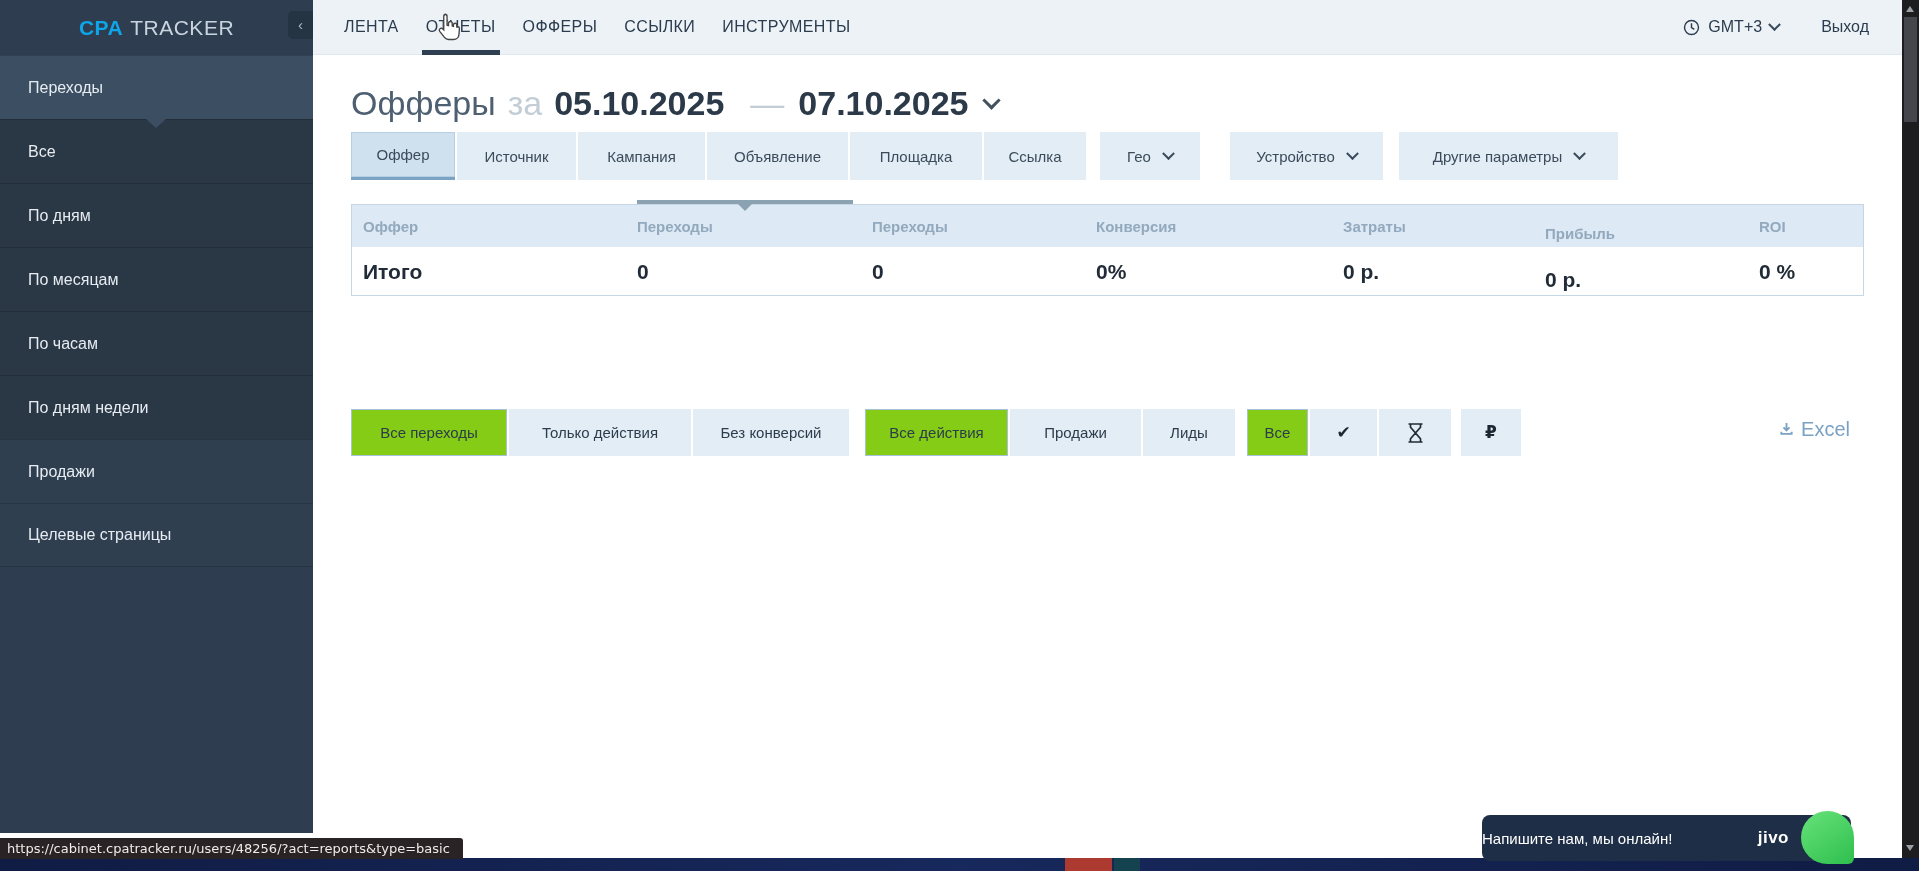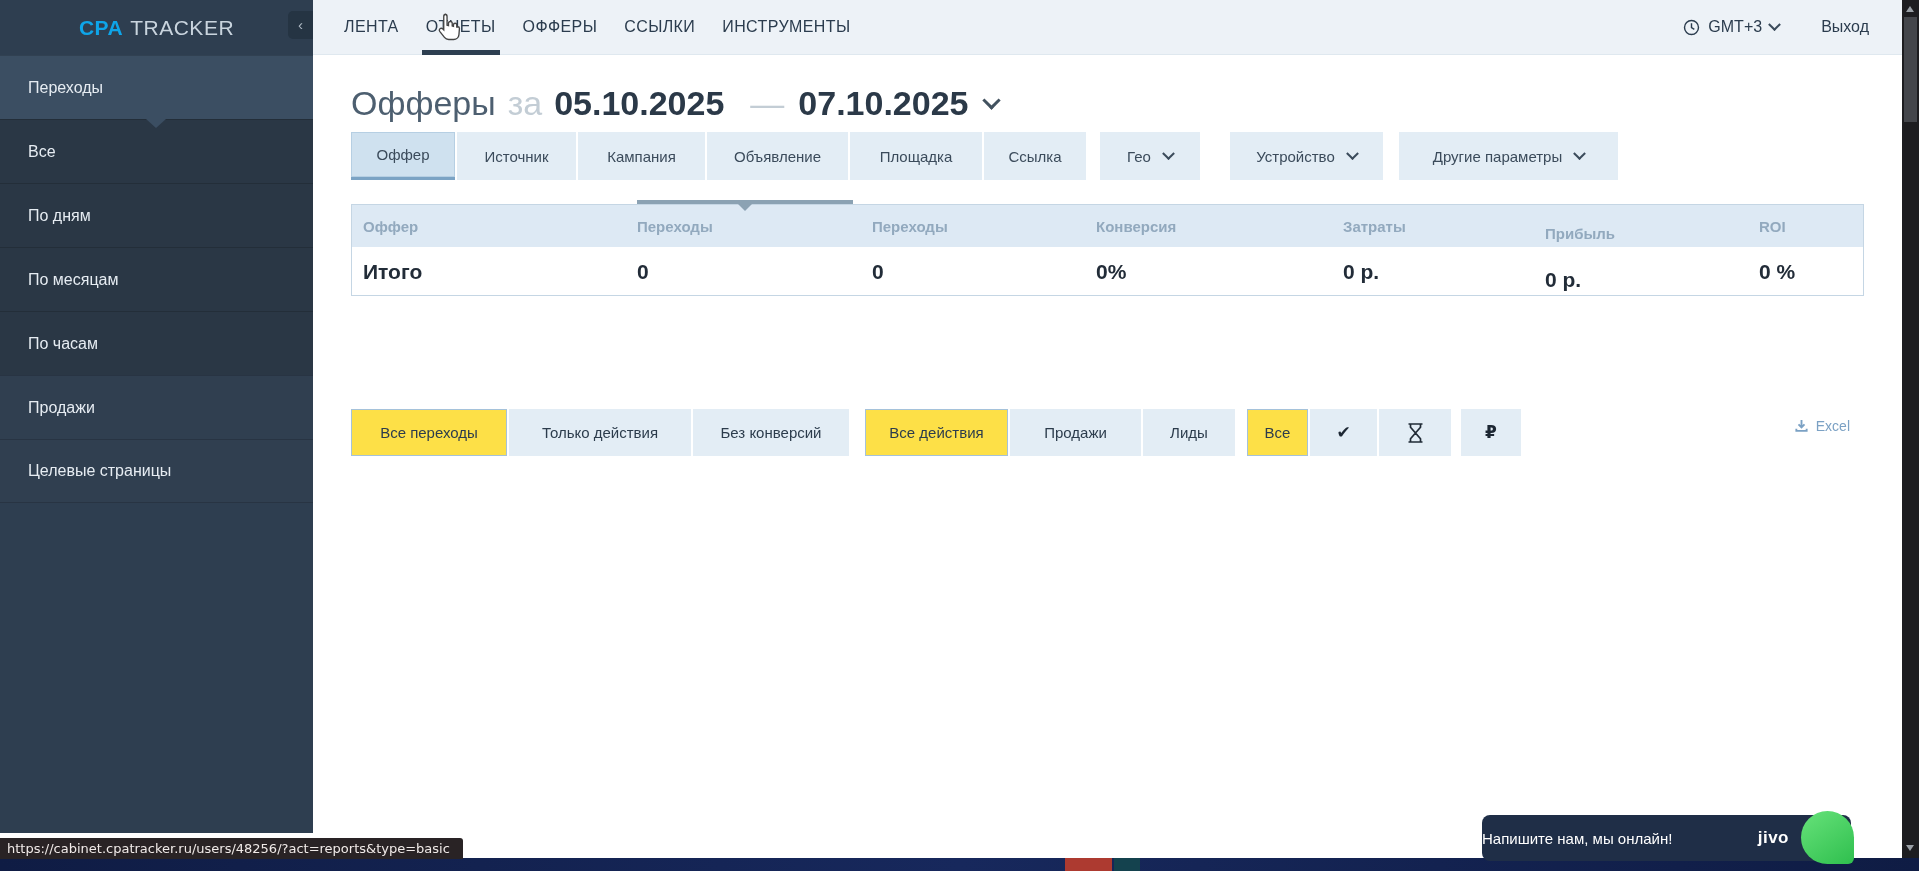--- a/index.html
+++ b/index.html
@@ -67,27 +67,27 @@
   .thead { display:flex; background:#dde9f4; height:44px; align-items:center; padding-left:11px;
            font-weight:bold; font-size:15px; color:#92a9be; border-bottom:2px solid #fff; }
   .trow  { display:flex; background:#fff; height:46px; align-items:center; padding-left:11px;
            font-weight:bold; font-size:21px; color:#222c38; }
   .c0{width:274px;} .c1{width:235px;} .c2{width:224px;} .c3{width:247px;}
   .c4{width:202px;} .c5{width:214px;margin-top:15px;} .c6{flex:1;}
 
   .filters { position:absolute; left:38px; top:353px; height:47px; display:flex; align-items:center; }
   .fbtn { height:47px; display:flex; align-items:center; justify-content:center;
           background:#e3edf5; font-size:15px; color:#2c3c4c; margin-right:2px; cursor:pointer; }
-  .fbtn.selected { background:#fde047; box-shadow:inset 0 0 0 1px #a5c2da; }
+  .fbtn.selected { background:#84cc16; box-shadow:inset 0 0 0 1px #a5c2da; }
   .gap14{margin-left:14px;} .gap10{margin-left:10px;} .gap8{margin-left:8px;}
   .fcheck { font-size:17px; color:#1d2733; }
   .fruble { font-size:17px; color:#1d2733; font-weight:bold; }
 
   .excel { position:absolute; top:362px; right:53px; display:flex; align-items:center; gap:7px;
-           color:#7ba1c4; font-size:14px; cursor:pointer; text-decoration:none; }
+           color:#7ba1c4; font-size:20px; cursor:pointer; text-decoration:none; }
 
   
   .status-tip { position:absolute; left:0; top:838px; height:21px; width:463px;
                 background:#292325; color:#f0eae8; font-size:13px; line-height:21px;
                 padding-left:7px; border-radius:0 3px 0 0; z-index:8;
                 font-family:"DejaVu Sans",sans-serif; white-space:nowrap; overflow:hidden; }
 
   .jivo { position:absolute; left:1482px; top:815px; width:369px; height:46px;
           background:#1f2e47; border-radius:8px; color:#fff; display:flex; align-items:center;
           font-size:15px; z-index:9; cursor:pointer; }
@@ -126,20 +126,23 @@
         <span>Все</span>
       </div>
     <div class="side-item sub">
         <span>По дням</span>
       </div>
     <div class="side-item sub">
         <span>По месяцам</span>
       </div>
     <div class="side-item sub">
         <span>По часам</span>
+      </div>
+    <div class="side-item sub">
+        <span>По дням недели</span>
       </div>
     <div class="side-item section">
         <span>Продажи</span>
       </div>
     <div class="side-item section">
         <span>Целевые страницы</span>
       </div>
   </div>
 </div>
 

